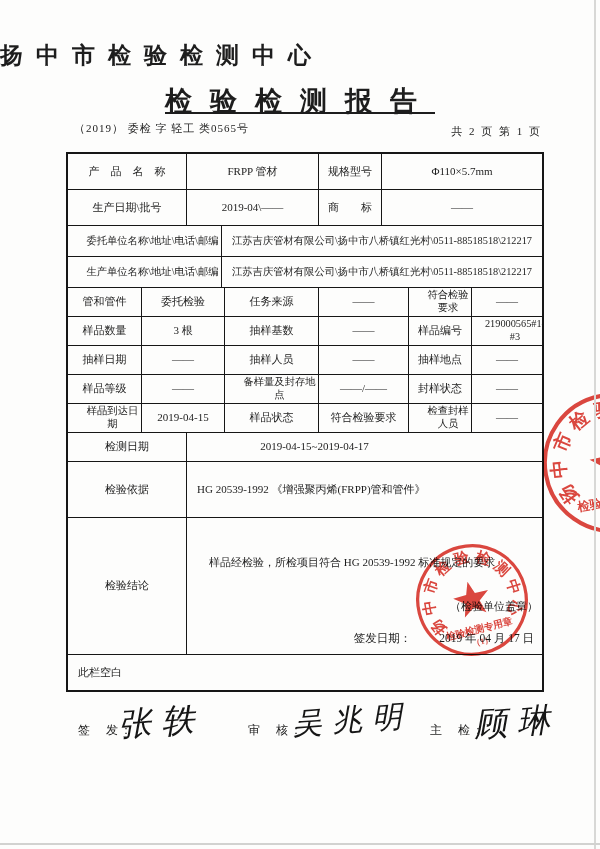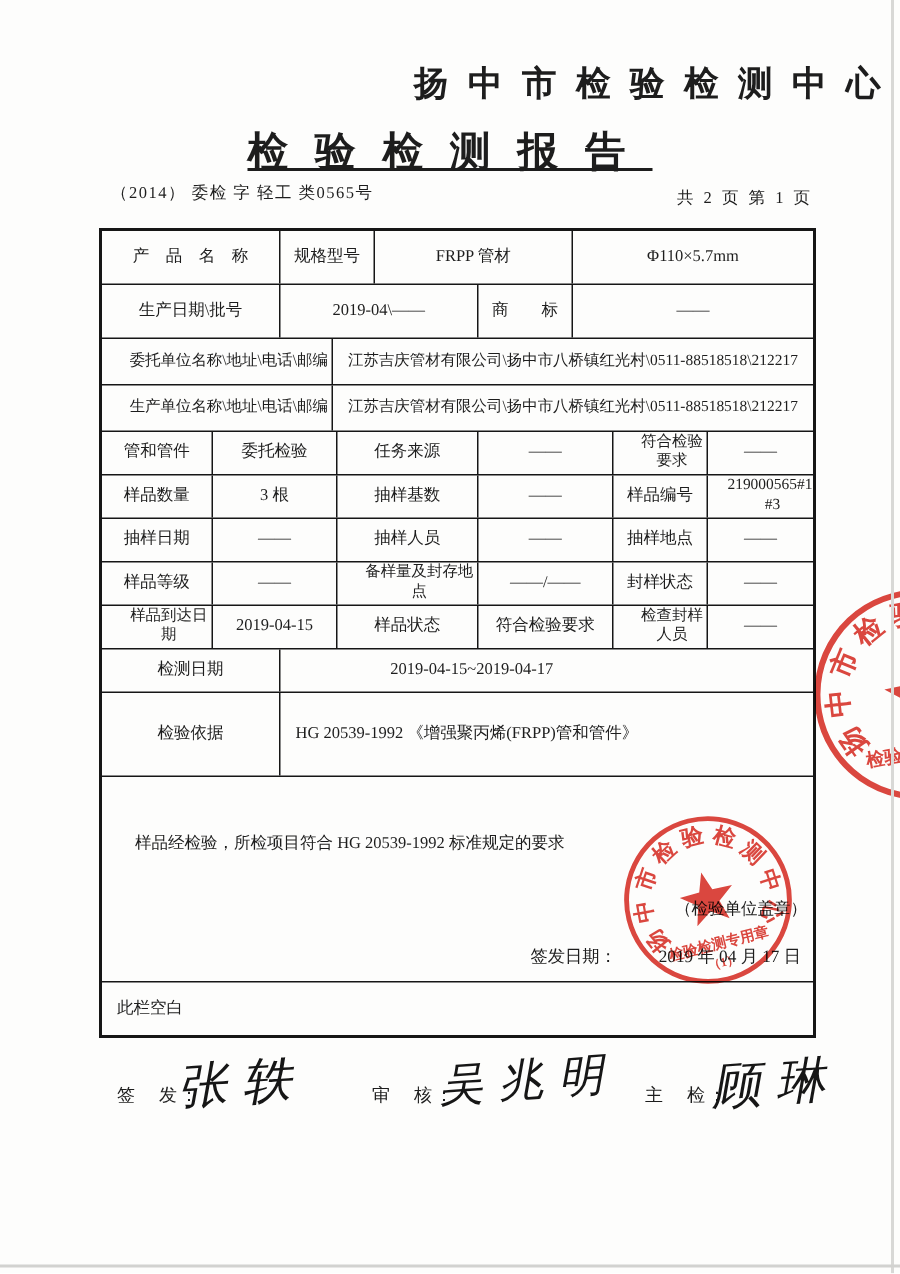--- a/index.html
+++ b/index.html
@@ -4,21 +4,21 @@
 <style>
   html,body{margin:0;padding:0;background:#ffffff;}
   .page{
     position:relative;width:600px;height:849px;background:#fdfdfc;overflow:hidden;
     font-family:"Liberation Serif","DejaVu Serif",serif;color:#1d1d1d;
   }
   
   .edge-r{position:absolute;right:4px;top:0;width:2px;height:100%;background:#d8d8d6;}
   .edge-b{position:absolute;left:0;bottom:4px;width:100%;height:2px;background:#d2d2d0;}
 
-  .org-title{position:absolute;top:40px;left:0;width:100%;text-align:right;
+  .org-title{position:absolute;top:40px;left:0;width:100%;text-align:left;
     font-size:23px;font-weight:bold;letter-spacing:13px;}
   .report-title{position:absolute;top:83px;left:0;width:100%;text-align:center;
     font-size:27px;font-weight:bold;letter-spacing:18px;text-decoration:underline;}
   .doc-no{position:absolute;top:121px;left:74px;font-size:11px;letter-spacing:1px;}
   .page-info{position:absolute;top:124px;right:58px;font-size:11px;letter-spacing:2px;}
 
   .report-table{position:absolute;top:152px;left:66px;width:474px;border:2px solid #161616;}
   .trow{display:flex;border-top:1.6px solid #161616;}
   .trow:first-child{border-top:none;}
   .tcell{border-left:1.6px solid #161616;display:flex;align-items:center;justify-content:center;
@@ -51,29 +51,29 @@
   .stamp-main{left:413px;top:541px;width:118px;height:118px;transform:rotate(-14deg);}
   .stamp-edge{left:539px;top:389px;width:148px;height:148px;transform:rotate(-10deg);}
 </style>
 </head>
 <body>
 
 <div class="page">
 
   <div class="org-title">扬中市检验检测中心</div>
   <div class="report-title">检验检测报告</div>
-  <div class="doc-no">（2014） 委检 字 轻工 类0565号</div>
+  <div class="doc-no">（2019） 委检 字 轻工 类0565号</div>
   <div class="page-info">共 2 页 第 1 页</div>
 
   <div class="report-table">
 
     <div class="trow h35">
       <div class="tcell wA">产　品　名　称</div>
+      <div class="tcell wB">FRPP 管材</div>
       <div class="tcell wC">规格型号</div>
-      <div class="tcell wB">FRPP 管材</div>
       <div class="tcell fx">Φ110×5.7mm</div>
     </div>
 
     <div class="trow h35">
       <div class="tcell wA">生产日期\批号</div>
       <div class="tcell wB">2019-04\——</div>
       <div class="tcell wC">商　　标</div>
       <div class="tcell fx">——</div>
     </div>
 
@@ -136,20 +136,21 @@
       <div class="tcell wA">检测日期</div>
       <div class="tcell fx datepad">2019-04-15~2019-04-17</div>
     </div>
 
     <div class="trow h55">
       <div class="tcell wA">检验依据</div>
       <div class="tcell fx left">HG 20539-1992 《增强聚丙烯(FRPP)管和管件》</div>
     </div>
 
     <div class="trow h136">
+      <div class="tcell wA h136">检验结论</div>
       <div class="tcell fx concl h136">
         <div class="concl-text">样品经检验，所检项目符合 HG 20539-1992 标准规定的要求</div>
         <div class="stamp-note">（检验单位盖章）</div>
         <div class="issue-line">
           <span>签发日期：</span>
           <span>2019 年 04 月 17 日</span>
         </div>
       </div>
     </div>
 

